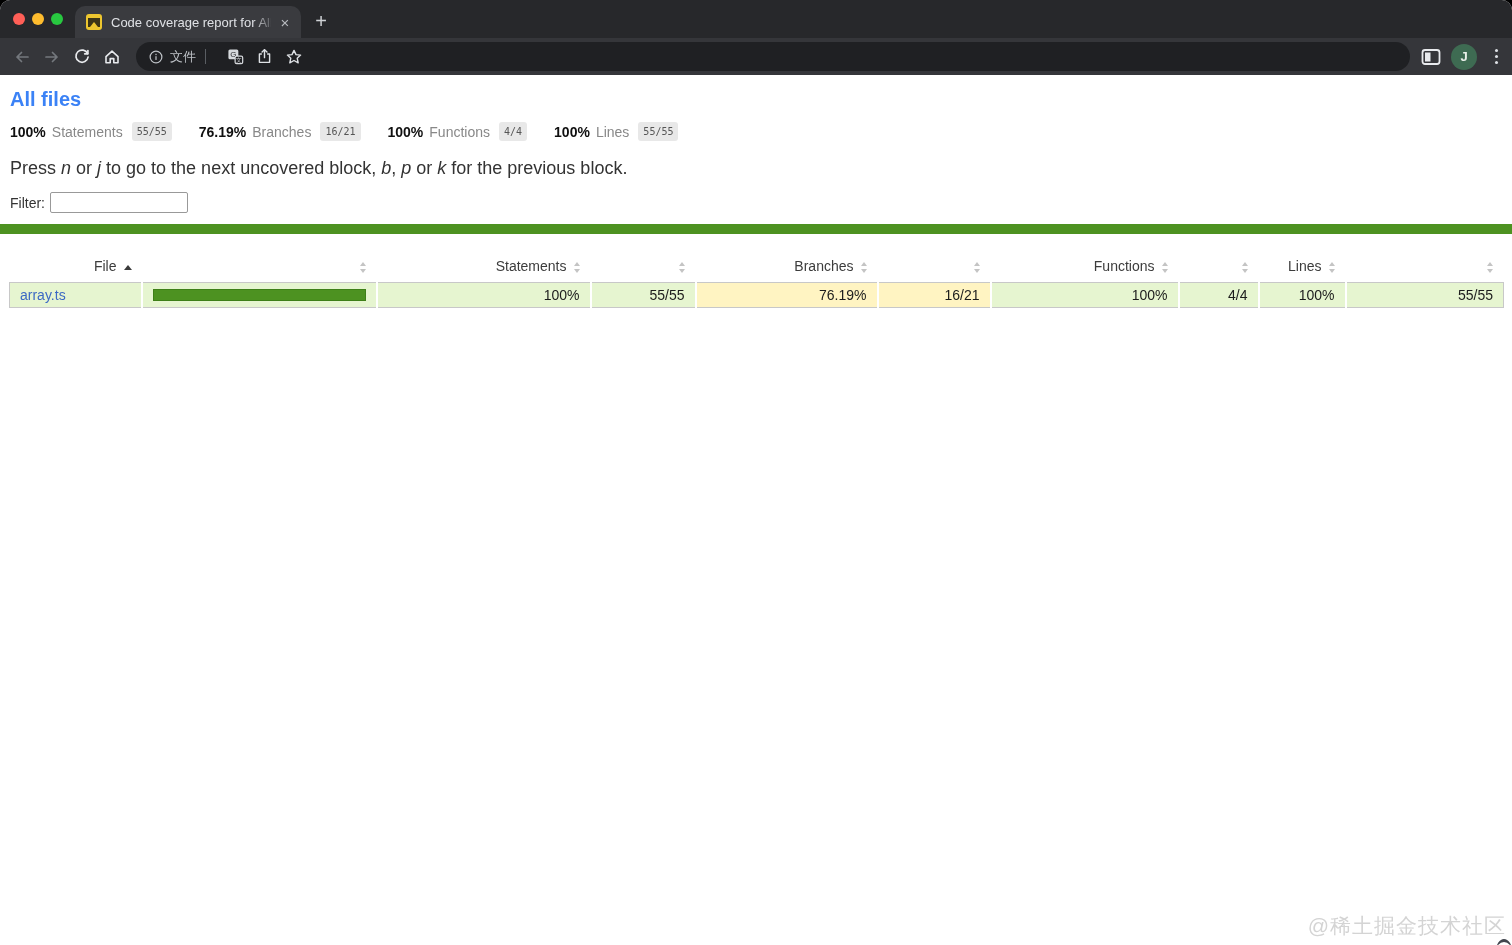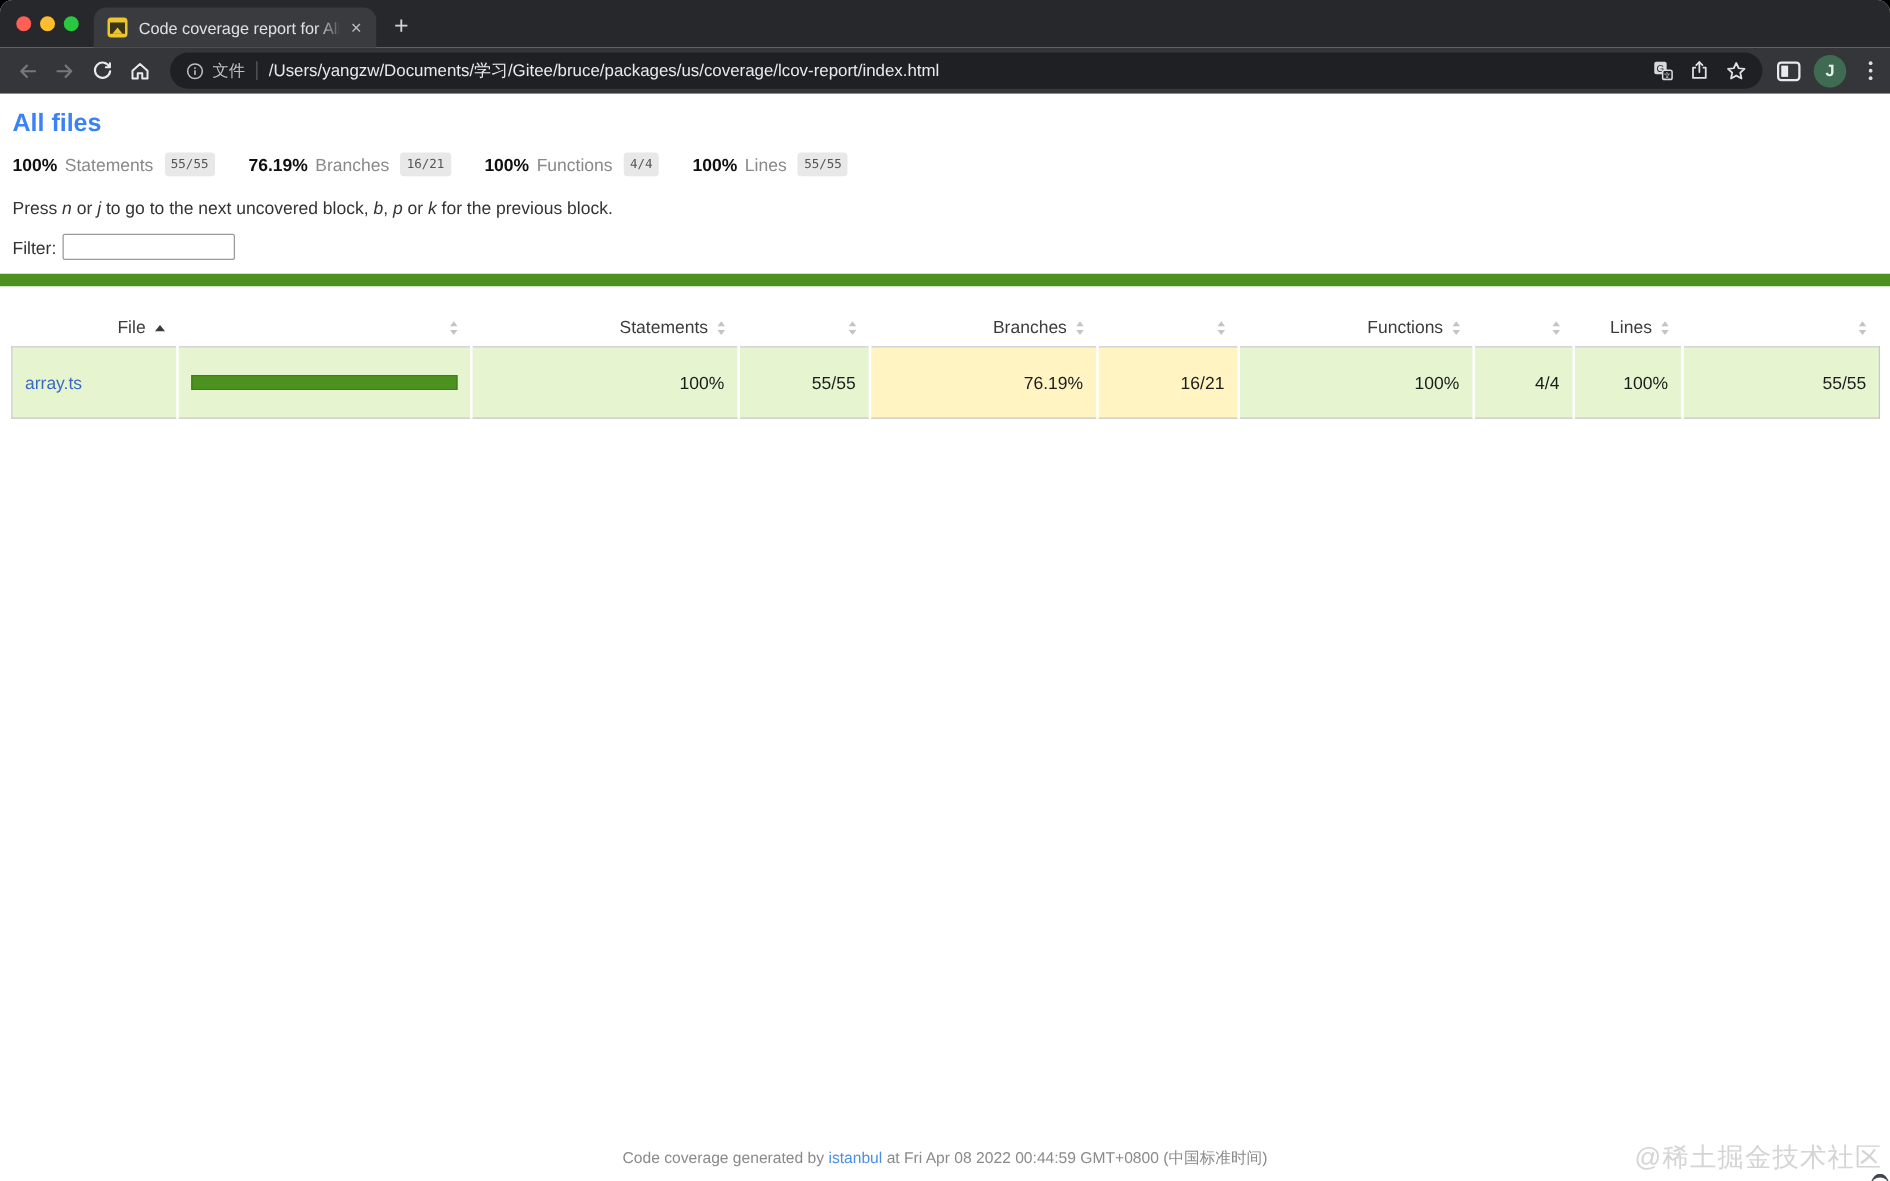--- a/index.html
+++ b/index.html
@@ -41,32 +41,32 @@
 
   
   .page { position:absolute; top:75px; left:0; right:0; bottom:0; background:#fff; color:#333; }
   h1.page-title { margin:13px 0 0 10px; font-size:20px; color:#3b82f6; }
   .summary { margin:11px 0 0 10px; display:flex; align-items:center; }
   .metric { display:flex; align-items:center; margin-right:27px; }
   .pct { font-weight:bold; font-size:14px; color:#101010; margin-right:6px; }
   .metric-label { color:#888; font-size:14px; margin-right:9px; }
   .fraction { font-family:"DejaVu Sans Mono", monospace; font-size:10px; color:#555;
               background:#e8e8e8; padding:4px 5px; border-radius:3px; }
-  .shortcuts { margin:17px 0 0 10px; font-size:14px; color:#333; }
+  .shortcuts { margin:17px 0 0 10px; font-size:18px; color:#333; }
   .shortcuts .i { font-style:italic; }
   .filter-row { margin:13px 0 0 10px; font-size:14px; color:#333; display:flex; align-items:center; }
   .filter-row input { margin-left:5px; width:138px; height:21px; border:1px solid #999; border-radius:2px;
                       font-size:13px; padding:0 4px; font-family:"Liberation Sans",sans-serif; }
   .status-line { margin-top:11px; height:10px; background:#4d9221; }
 
   
   table.coverage { margin:16px 0 0 9px; border-collapse:collapse; table-layout:fixed; width:1494px; font-size:14px; }
   th { font-weight:normal; color:#3c3c3c; text-align:right; padding:8px 10px; white-space:nowrap; }
   th.right { text-align:right; }
-  td { padding:20px 10px; border-top:1px solid #c8c8c8; border-bottom:1px solid #c8c8c8; border-right:2px solid #fff; }
+  td { padding:4px 10px; border-top:1px solid #c8c8c8; border-bottom:1px solid #c8c8c8; border-right:2px solid #fff; }
   tr.filerow td:first-child { border-left:1px solid #c8c8c8; }
   tr.filerow td:last-child { border-right:1px solid #c8c8c8; }
   td.right { text-align:right; color:#1c1c1c; }
   .high { background:#e6f5d0; }
   .medium { background:#fff4c2; }
   td.file a { color:#3b69c4; text-decoration:none; }
   .chart { height:12px; }
   .cover-fill { height:12px; background:#4d9221; border:1px solid #3e7f18; }
   .sorter { display:inline-block; width:7px; height:13px; position:relative; margin-left:7px; vertical-align:middle; }
   .sorter::before { content:""; position:absolute; top:1px; left:0; width:0; height:0;
@@ -133,21 +133,20 @@
     <div class="omnibox">
       <span class="lit">
         <svg width="16" height="16" viewBox="0 0 18 18">
             <circle cx="9" cy="9" r="6.6" fill="none" stroke="#bdc1c6" stroke-width="1.4"></circle>
             <rect x="8.3" y="8.1" width="1.4" height="4.2" fill="#bdc1c6"></rect>
             <rect x="8.3" y="5.4" width="1.4" height="1.5" fill="#bdc1c6"></rect>
           </svg>
       </span>
       <span class="scheme-label">文件</span>
       <div class="omni-sep"></div>
-      <div class="url-text">/Users/yangzw/Documents/学习/Gitee/bruce/packages/us/coverage/lcov-report/index.html</div>
       <div class="pill-icons">
         <span>
           <svg width="17" height="17" viewBox="0 0 18 18">
               <rect x="1.5" y="1.5" width="10.5" height="10.5" rx="1.6" fill="#d6d9dd"></rect>
               <text x="6.7" y="10" font-size="8.5" fill="#1f2023" text-anchor="middle" font-family="sans-serif">G</text>
               <rect x="8.6" y="8.6" width="8" height="8" rx="1.6" fill="#1f2023" stroke="#d6d9dd" stroke-width="1.3"></rect>
               <text x="12.6" y="14.9" font-size="6" fill="#d6d9dd" text-anchor="middle" font-family="sans-serif">文</text>
             </svg>
         </span>
         <span>
@@ -256,18 +255,17 @@
           <td class="right medium">76.19%</td>
           <td class="right medium">16/21</td>
           <td class="right high">100%</td>
           <td class="right high">4/4</td>
           <td class="right high">100%</td>
           <td class="right high">55/55</td>
         </tr>
       </tbody>
     </table>
 
-    <div class="footer"><span>Code coverage generated by </span><a href="#">istanbul</a><span> at Fri Apr 08 2022 00:44:59 GMT+0800 (中国标准时间)</span></div>
 
     <div class="watermark">@稀土掘金技术社区</div>
     <div class="corner-mark"></div>
   </div>
 </div>
 
 </body></html>

